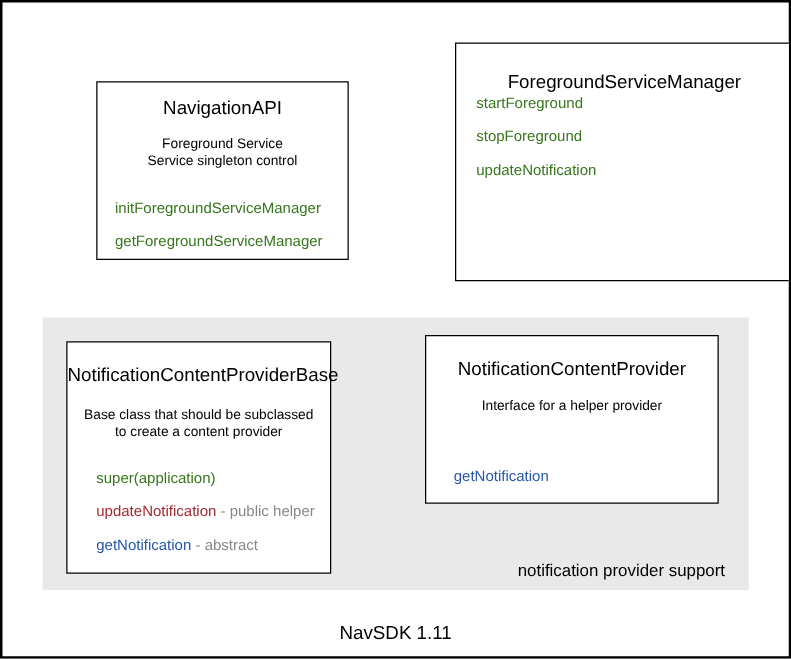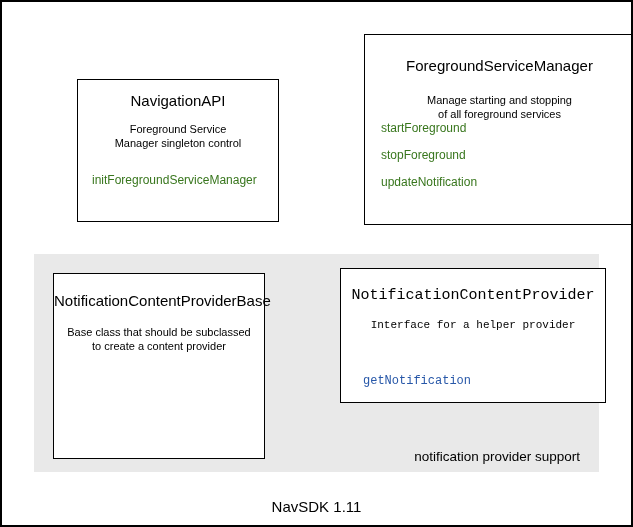--- a/index.html
+++ b/index.html
@@ -12,84 +12,86 @@
     position:absolute;background:#fff;border:1.5px solid #000;box-sizing:border-box;
   }
   .box-title{font-size:15px;text-align:center;line-height:19px;color:#000;white-space:nowrap;}
   .box-desc{font-size:11px;text-align:center;line-height:13.5px;color:#000;}
   .method{font-size:12px;line-height:15px;margin-bottom:12px;white-space:nowrap;}
   .green{color:var(--method-green,#38761d);}
   .red{color:var(--method-red,#a12933);}
   .blue{color:var(--method-blue,#2757a8);}
   .note{color:var(--note-gray,#888888);}
   
-  .b1{left:75px;top:77px;width:202px;height:143px;padding-top:11px;}
+  .b1{left:75px;top:63px;width:202px;height:143px;padding-top:11px;}
   .b1 .box-desc{margin-top:13px;}
   .b1 .methods{margin-top:23px;padding-left:14px;}
   
   .b2{left:362px;top:32px;width:271px;height:191px;padding-top:21px;}
   .b2 .box-desc{margin-top:19px;}
   .b2 .methods{padding-left:16px;}
   
   .group{
     position:absolute;left:32px;top:252px;width:565px;height:218px;
     background:var(--group-bg,#e9e9e9);
   }
   
   .b3{left:19px;top:19px;width:212px;height:186px;padding-top:17px;}
   .b3 .box-desc{margin-top:16px;}
   .b3 .methods{margin-top:22px;padding-left:23px;}
   
-  .b4{left:306px;top:14px;width:266px;height:135px;padding-top:17px;font-family:Liberation Mono, monospace;}
+  .b4{left:306px;top:14px;width:235px;height:135px;padding-top:17px;}
   .b4 .box-desc{margin-top:14px;}
   .b4 .methods{margin-top:41px;padding-left:22px;}
   .group-label{
     position:absolute;right:19px;bottom:8px;font-size:13.5px;color:#000;
   }
   .caption{
     position:absolute;left:0;top:496px;width:100%;text-align:center;
     font-size:15px;color:#000;
   }
 </style>
 </head>
 <body>
 
 <div class="canvas">
 
   <div class="class-box b1">
     <div class="box-title">NavigationAPI</div>
     <div class="box-desc">
       <span>Foreground Service</span><br>
-      <span>Manager singleton control</span>
+      <span>Service singleton control</span>
     </div>
     <div class="methods">
       <div class="method"><span class="green">initForegroundServiceManager</span></div>
+      <div class="method"><span class="green">getForegroundServiceManager</span></div>
     </div>
   </div>
 
   <div class="class-box b2">
     <div class="box-title">ForegroundServiceManager</div>
-    <div class="box-desc">
-      <span>Manage starting and stopping</span><br>
-      <span>of all foreground services</span>
-    </div>
     <div class="methods">
       <div class="method"><span class="green">startForeground</span></div>
       <div class="method"><span class="green">stopForeground</span></div>
       <div class="method"><span class="green">updateNotification</span></div>
     </div>
   </div>
 
   <div class="group">
 
     <div class="class-box b3">
       <div class="box-title">NotificationContentProviderBase</div>
       <div class="box-desc">
         <span>Base class that should be subclassed</span><br>
         <span>to create a content provider</span>
+      </div>
+      <div class="methods">
+        <div class="method"><span class="green">super(application)</span></div>
+        <div class="method"><span class="red">updateNotification</span><span class="note"> - public helper</span></div>
+        <div class="method"><span class="blue">getNotification</span><span class="note"> - abstract</span></div>
       </div>
     </div>
 
     <div class="class-box b4">
       <div class="box-title">NotificationContentProvider</div>
       <div class="box-desc">
         <span>Interface for a helper provider</span>
       </div>
       <div class="methods">
         <div class="method"><span class="blue">getNotification</span></div>

